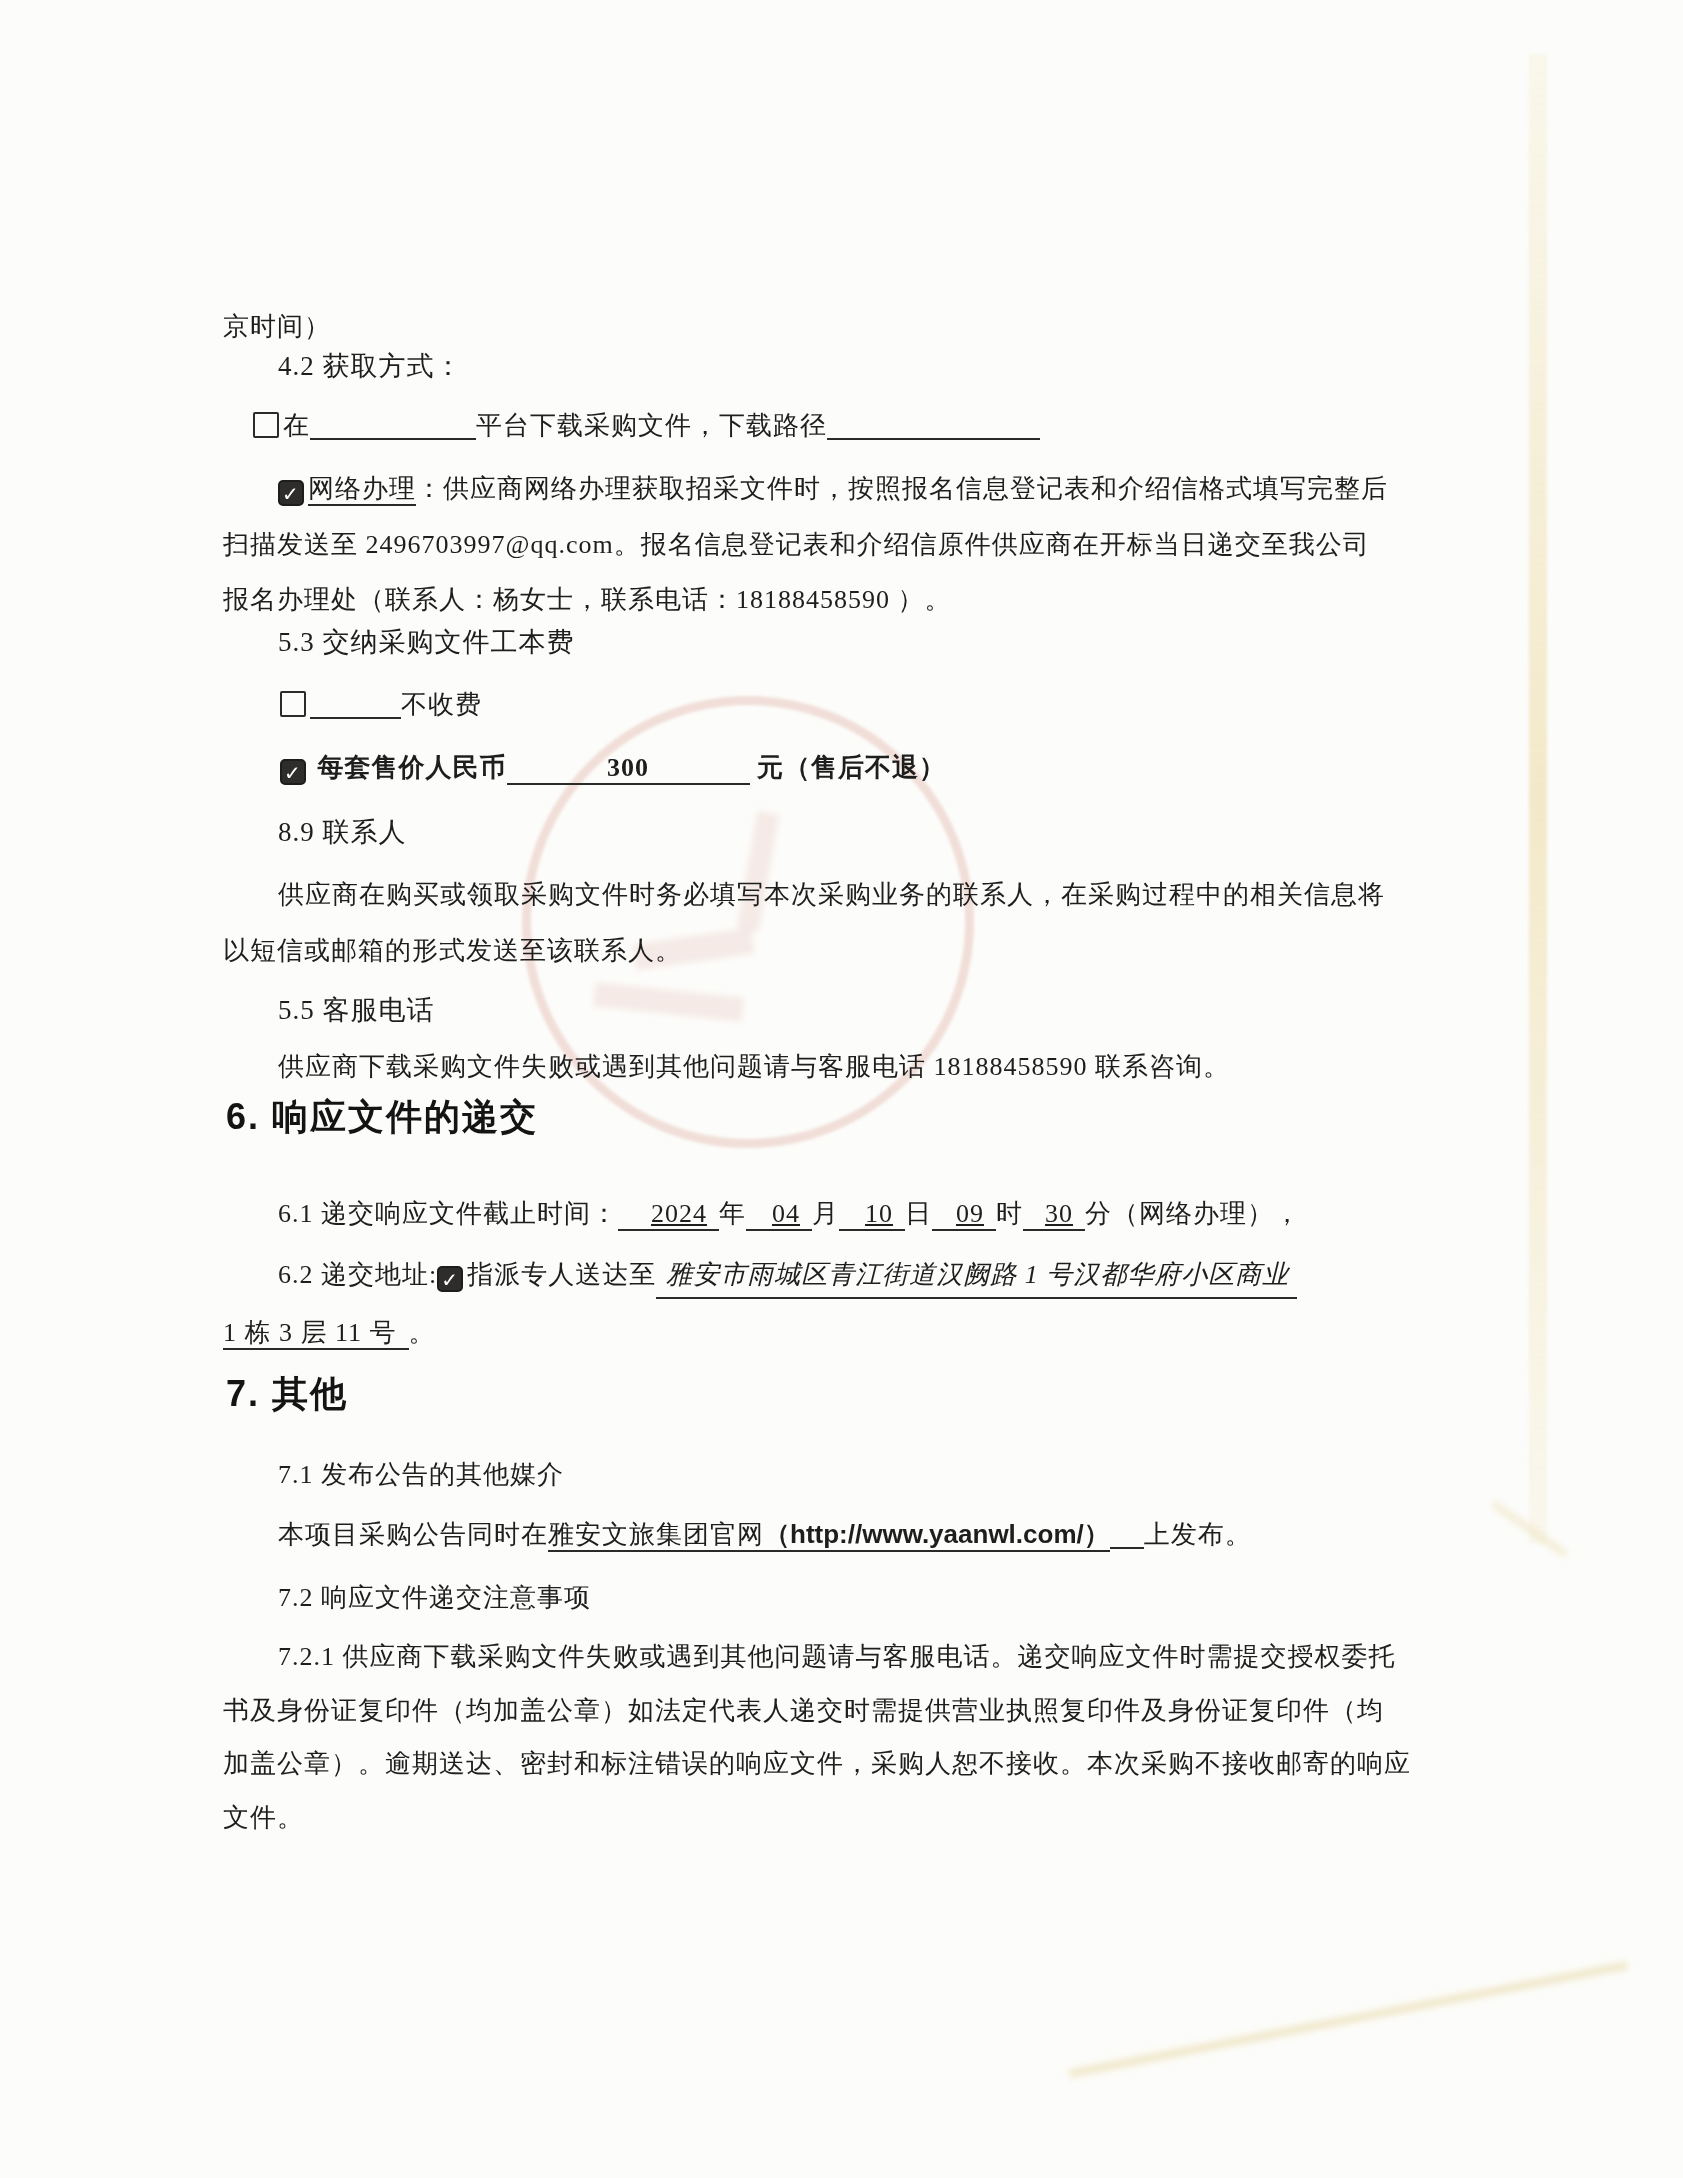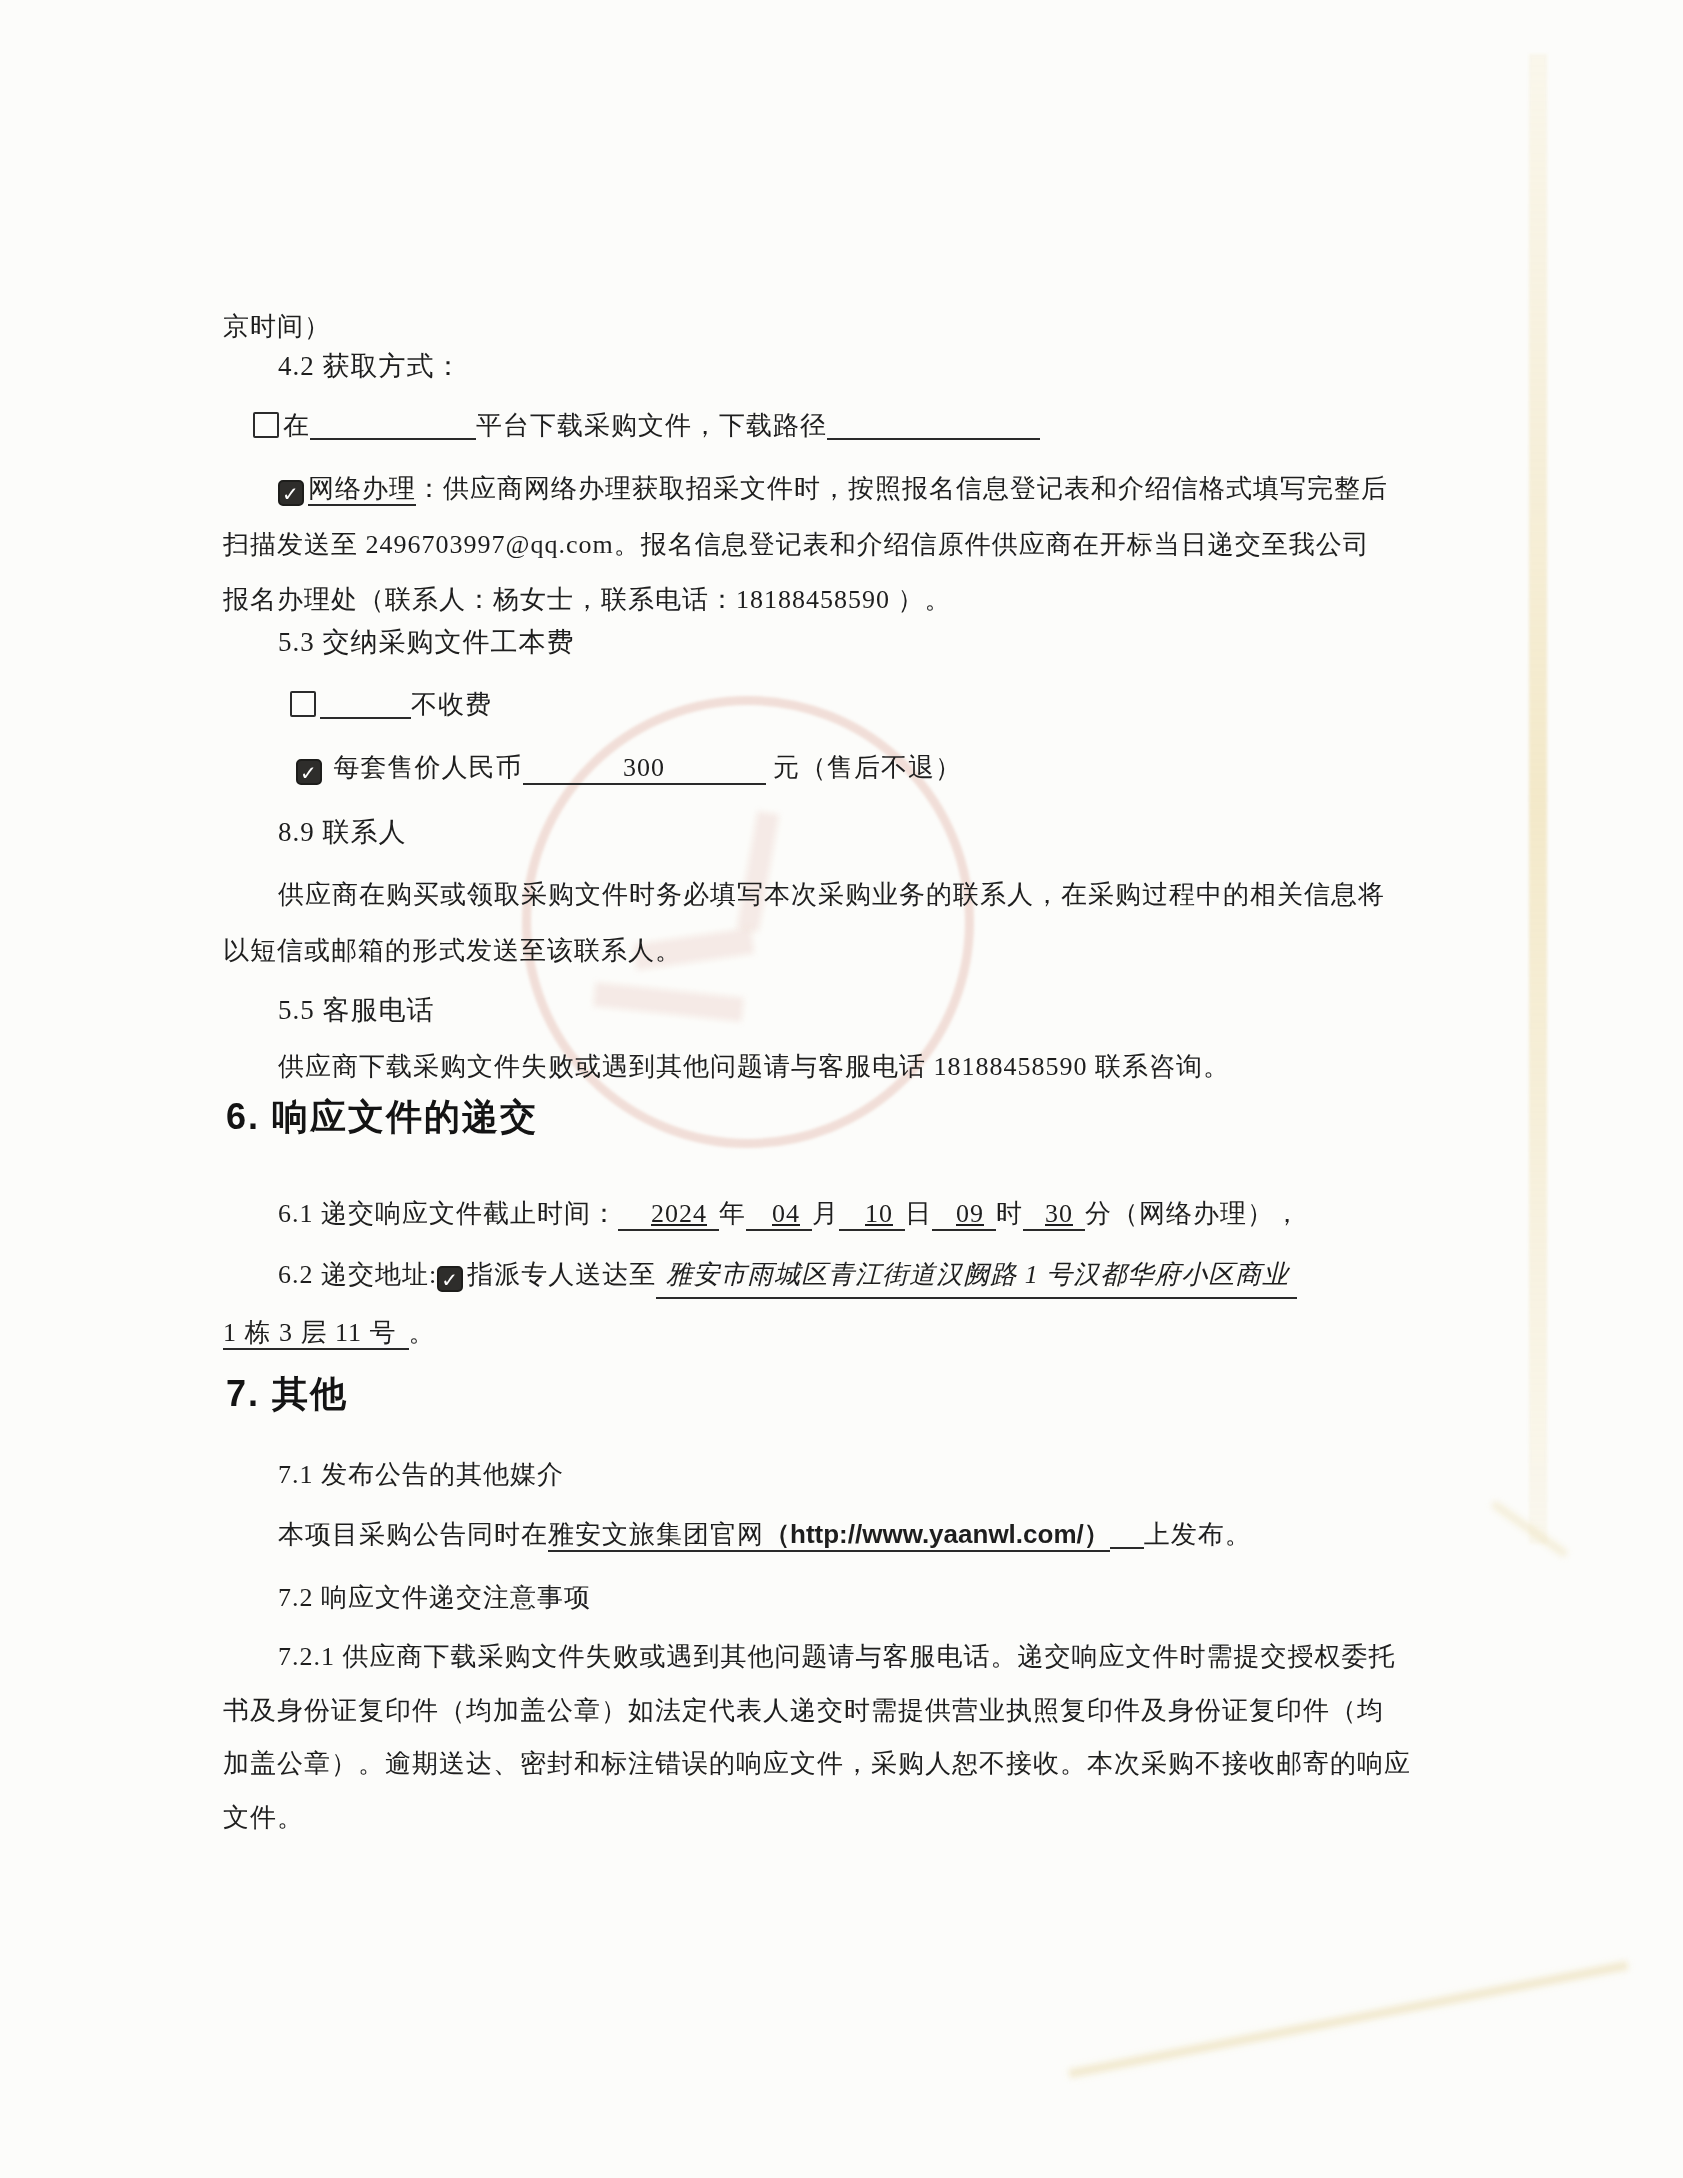--- a/index.html
+++ b/index.html
@@ -83,25 +83,25 @@
   <span>扫描发送至 2496703997@qq.com。报名信息登记表和介绍信原件供应商在开标当日递交至我公司</span>
 </div>
 <div class="line" style="left:223px;top:582px;">
   <span>报名办理处（联系人：杨女士，联系电话：18188458590 ）。</span>
 </div>
 
 <div class="line sub" style="left:278px;top:624px;">
   <span>5.3 交纳采购文件工本费</span>
 </div>
 
-<div class="line" style="left:280px;top:687px;margin-left:10px;">
+<div class="line" style="left:280px;top:687px;">
   <span class="cbx empty"></span><span class="bl bl-92"></span><span>不收费</span>
 </div>
 
-<div class="line" style="left:296px;top:750px;">
+<div class="line" style="left:280px;top:750px;font-weight:bold;">
   <span class="cbx checked"><span>✓</span></span>&nbsp;<span>每套售价人民币</span><span class="ufill" style="width:243px;">300</span>&nbsp;<span>元（售后不退）</span>
 </div>
 
 <div class="line sub" style="left:278px;top:814px;">
   <span>8.9 联系人</span>
 </div>
 <div class="line" style="left:278px;top:877px;">
   <span>供应商在购买或领取采购文件时务必填写本次采购业务的联系人，在采购过程中的相关信息将</span>
 </div>
 <div class="line" style="left:223px;top:933px;">

